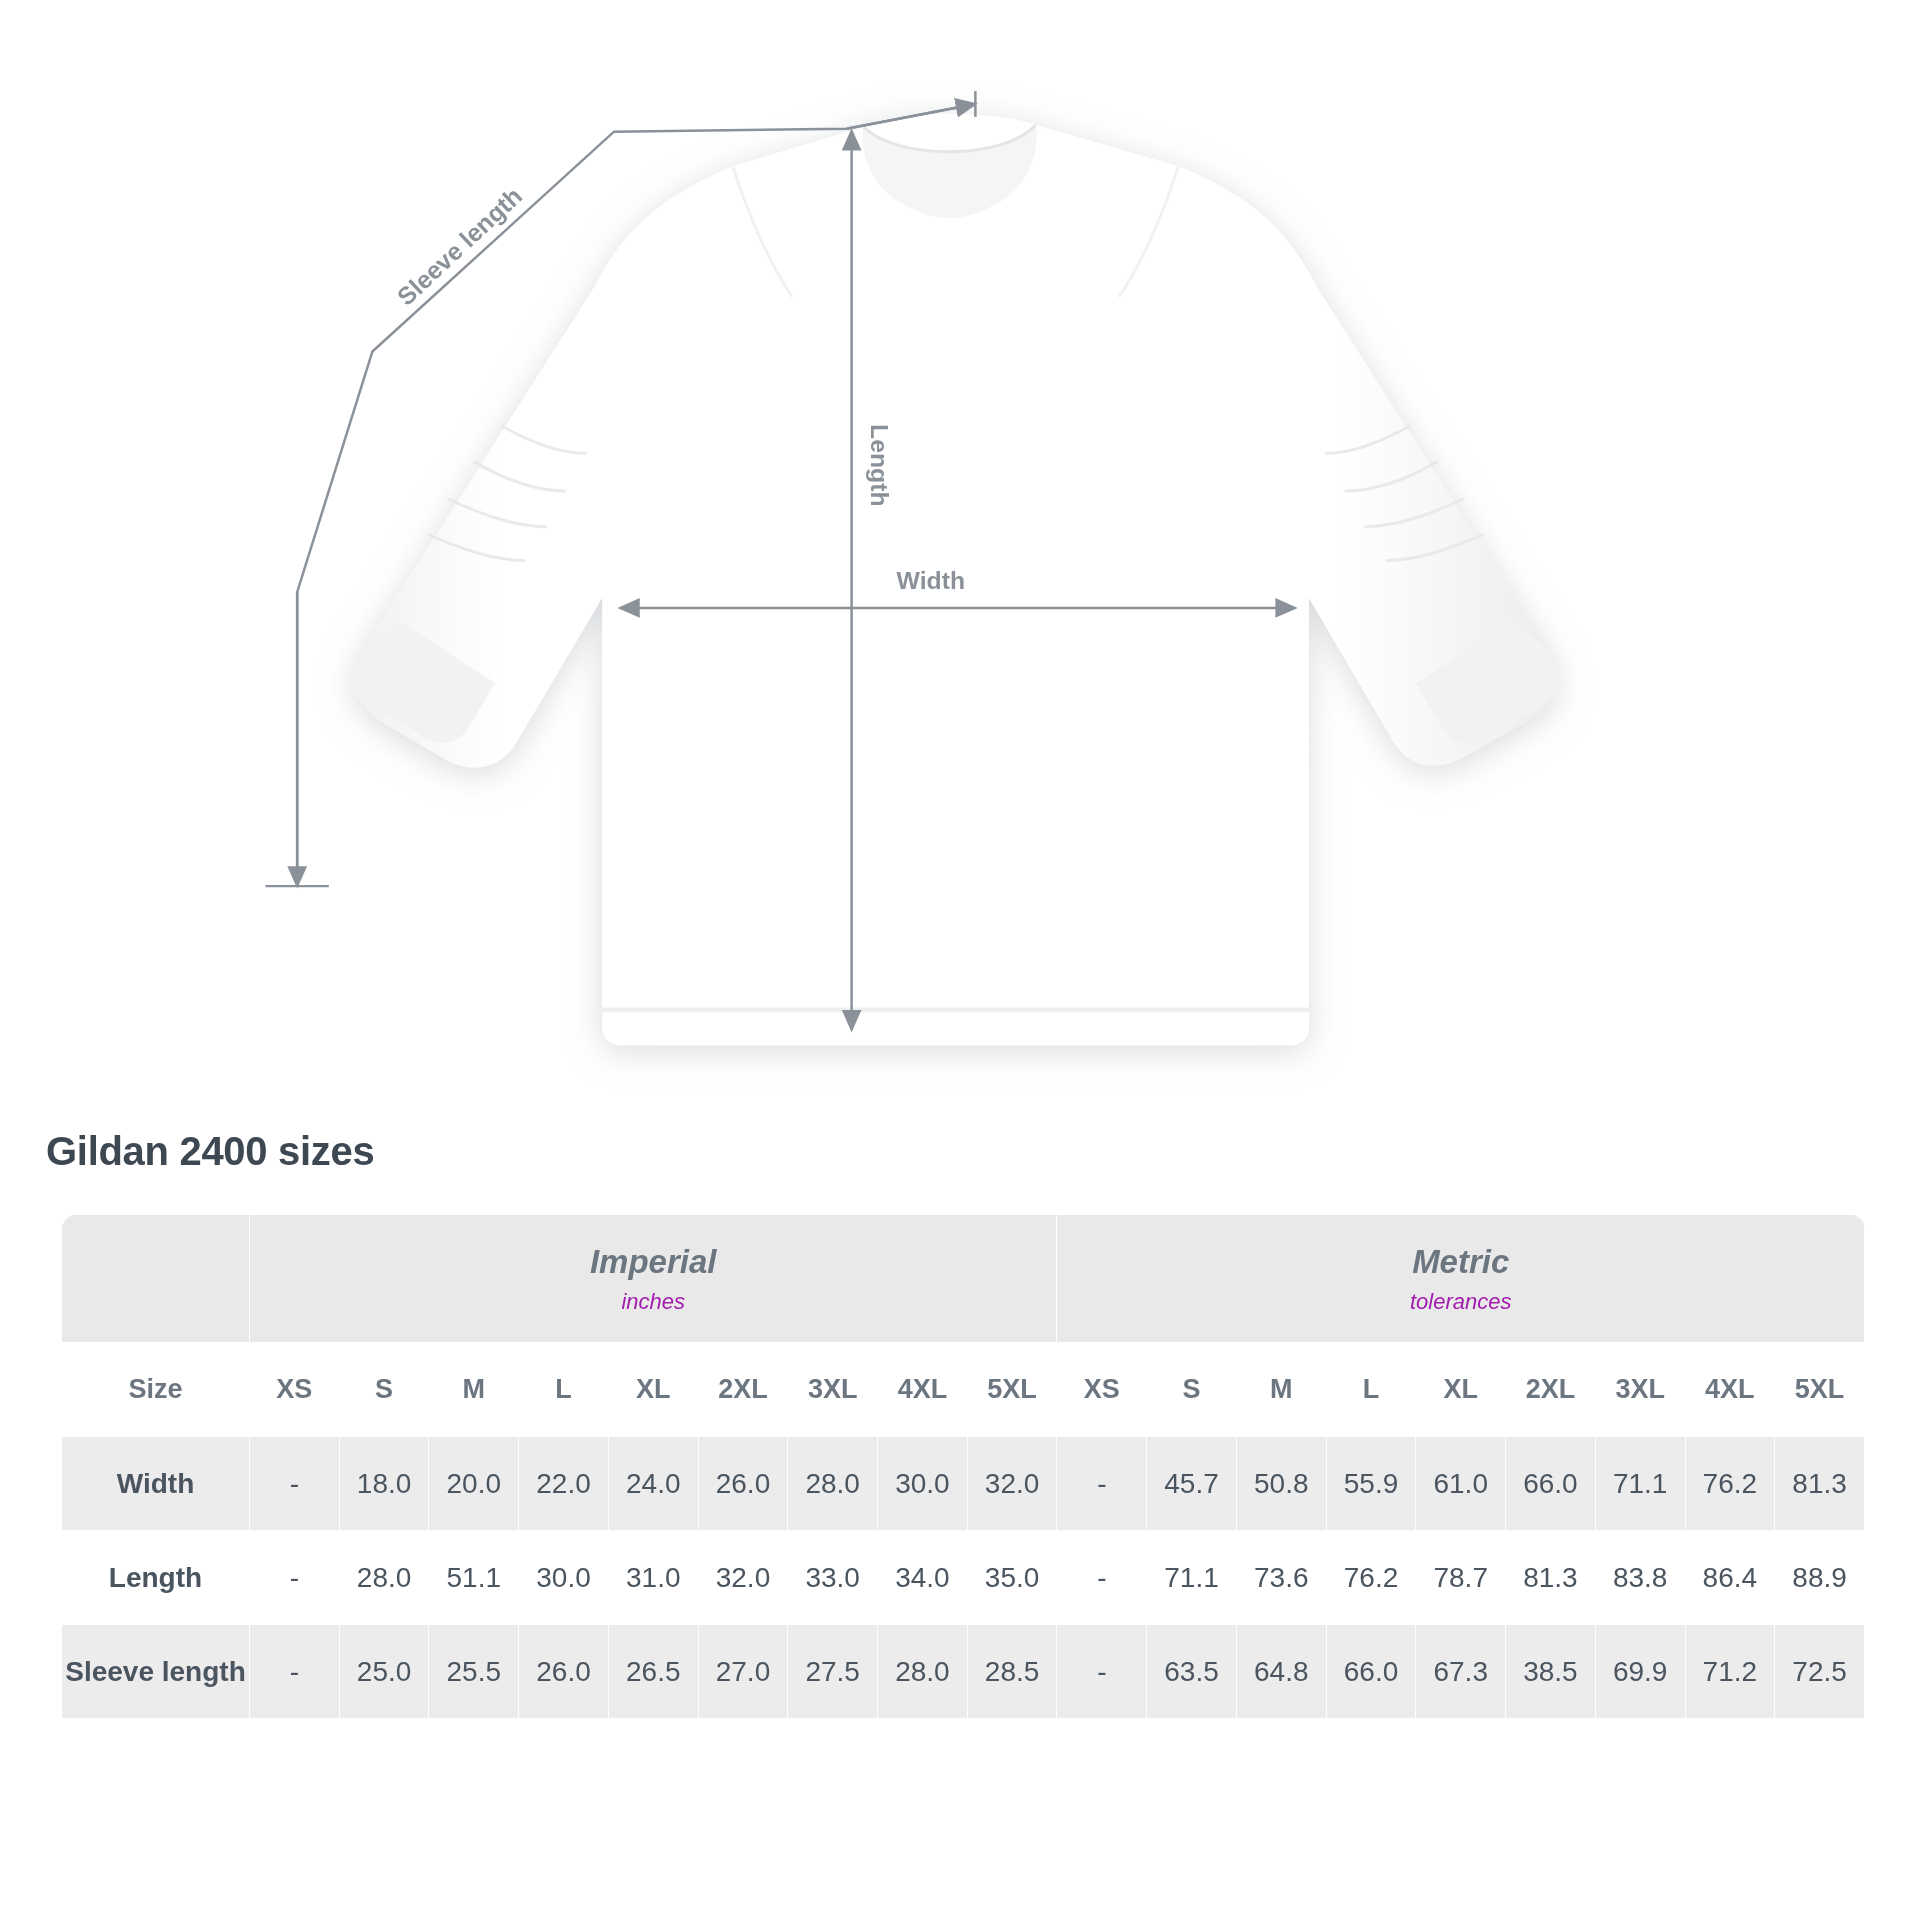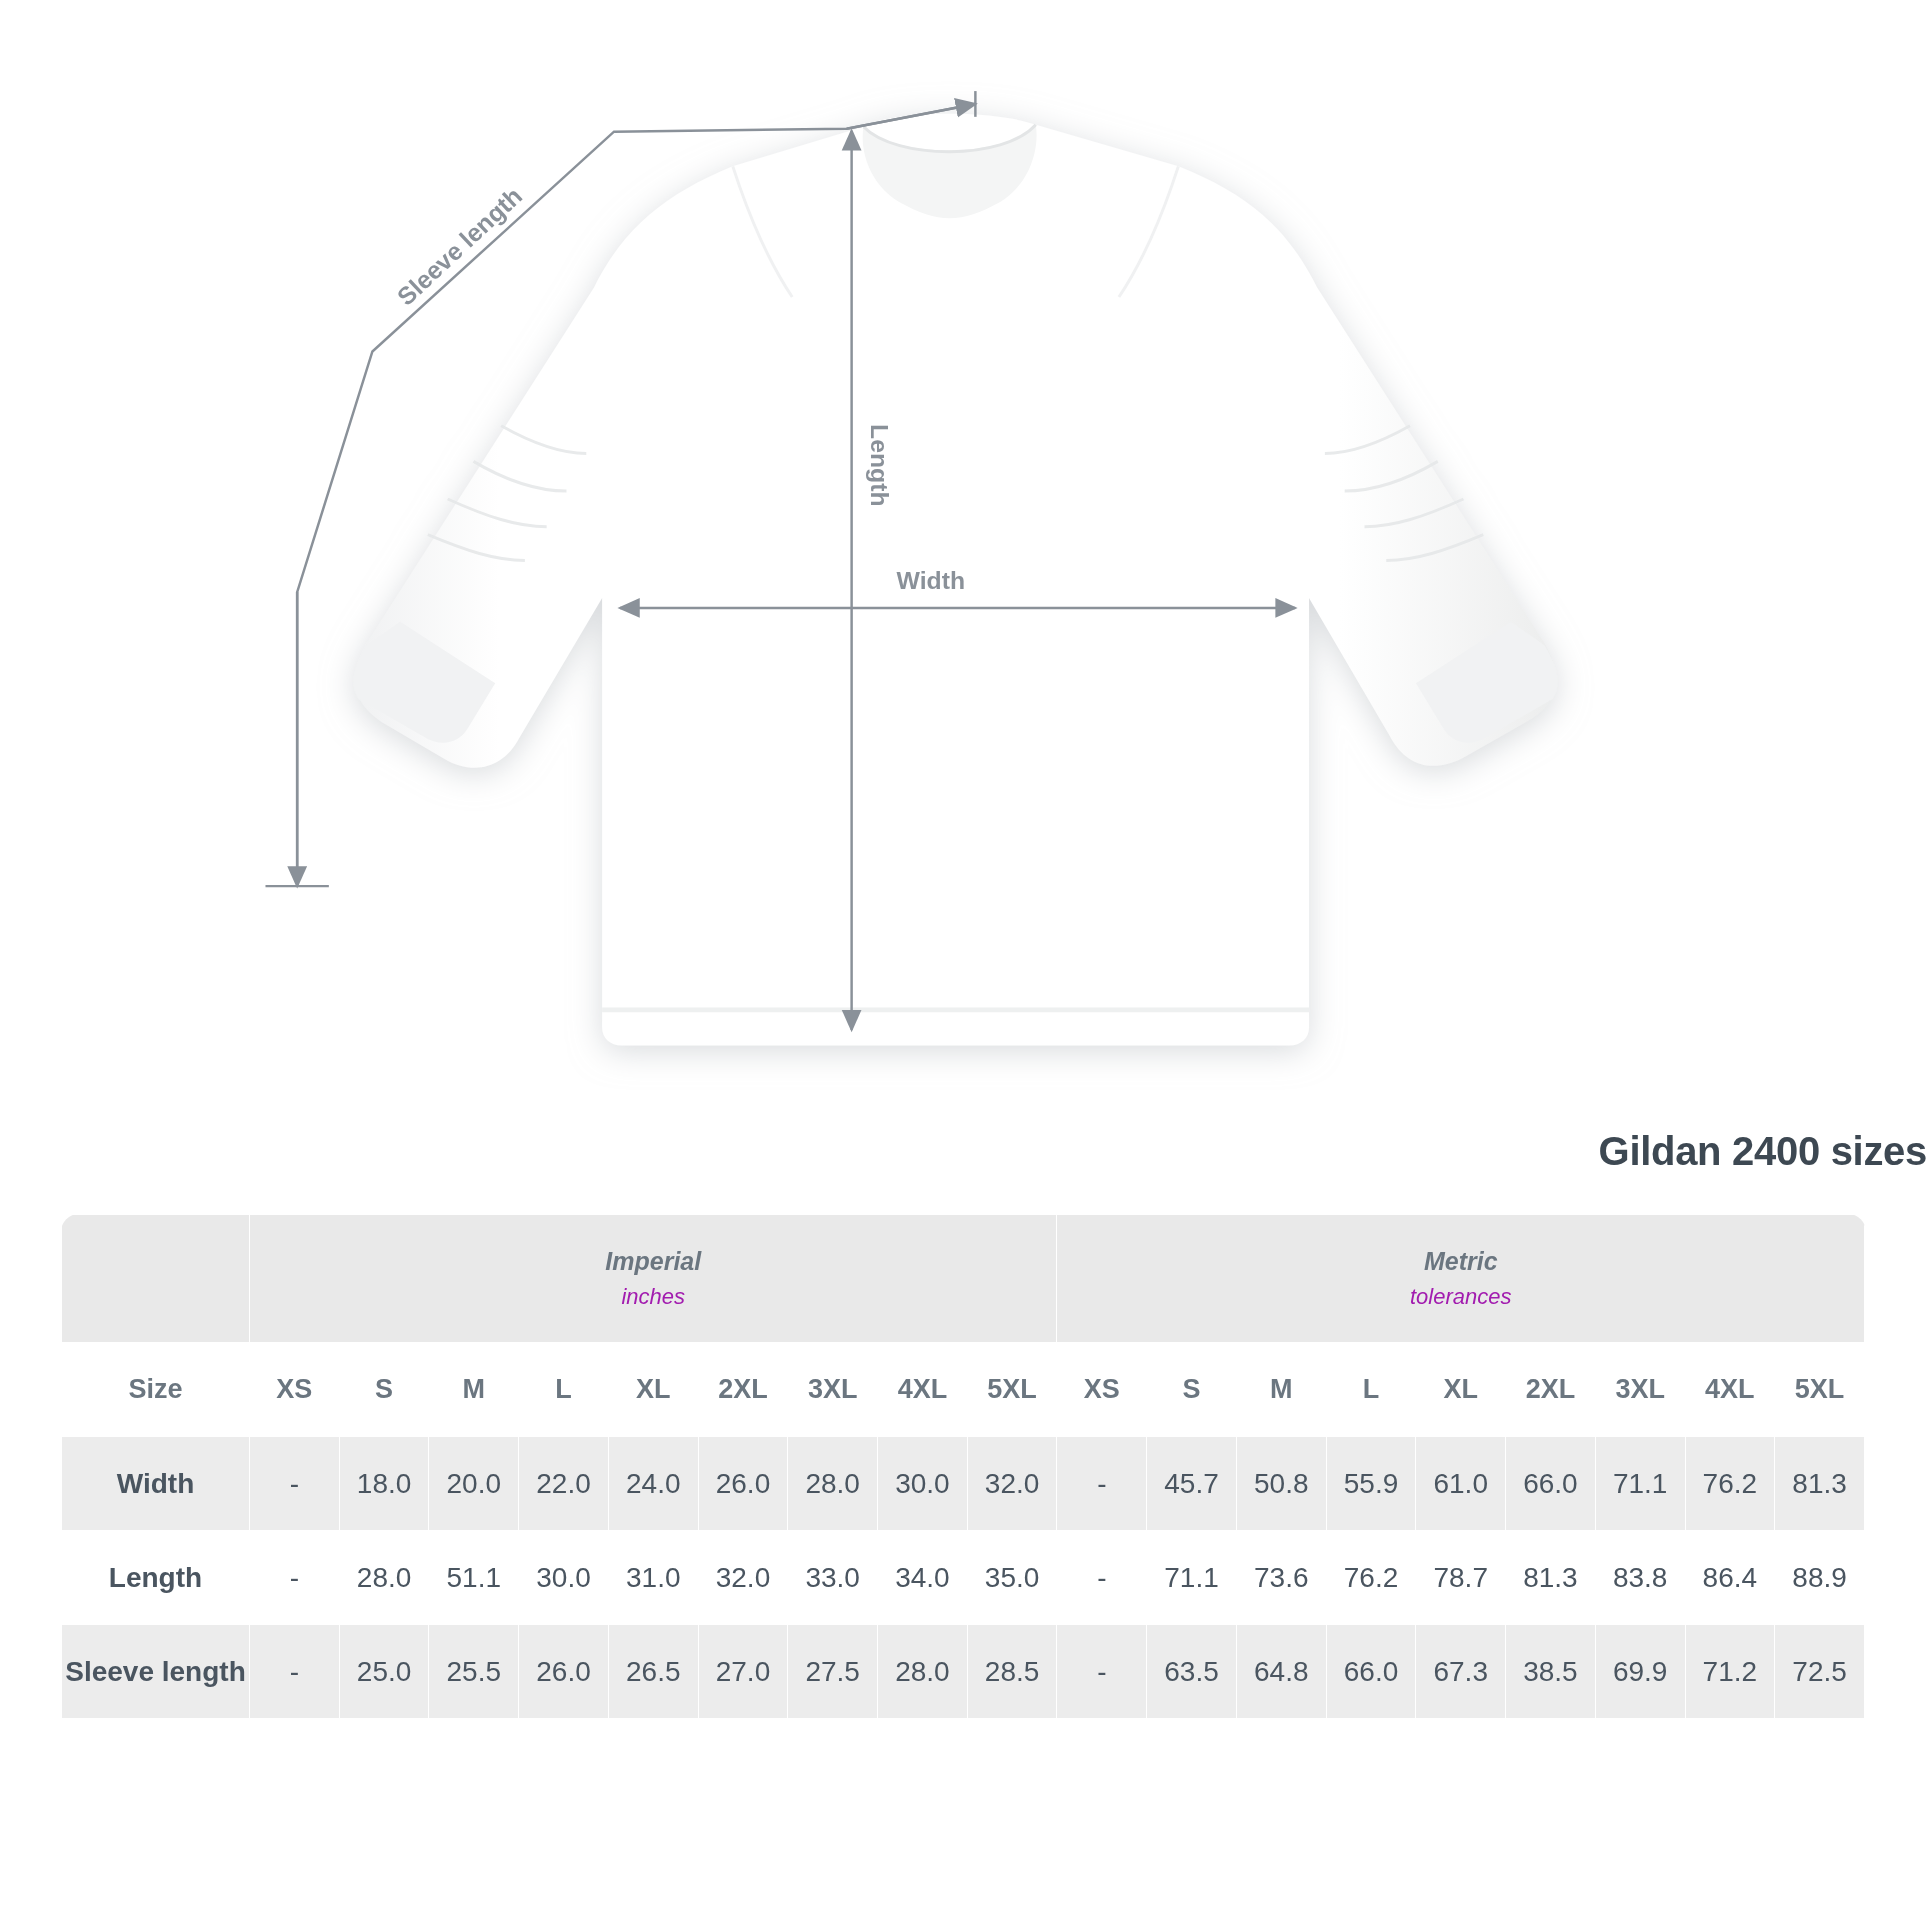--- a/index.html
+++ b/index.html
@@ -22,21 +22,21 @@
     height: 1099px;
   }
   .illustration svg {
     position: absolute;
     top: 0;
     left: 0;
   }
 
   
   .title-block {
-    text-align: right;
+    text-align: left;
     margin-top: 30px;
     padding-left: 46px;
   }
   .chart-title {
     font-size: 40px;
     font-weight: bold;
     color: #3d4852;
     letter-spacing: -0.3px;
   }
   .chart-note {
@@ -62,21 +62,21 @@
     border: 1px solid #ffffff;
     text-align: center;
     vertical-align: middle;
   }
   .unit-header td {
     background: #e9e9e9;
     height: 127px;
     padding: 0;
   }
   .unit-name {
-    font-size: 25px;
+    font-size: 33px;
     font-style: italic;
     font-weight: bold;
     color: #6b7680;
   }
   .unit-sub {
     font-size: 22px;
     font-style: italic;
     color: #a21caf;
     margin-top: 8px;
   }

